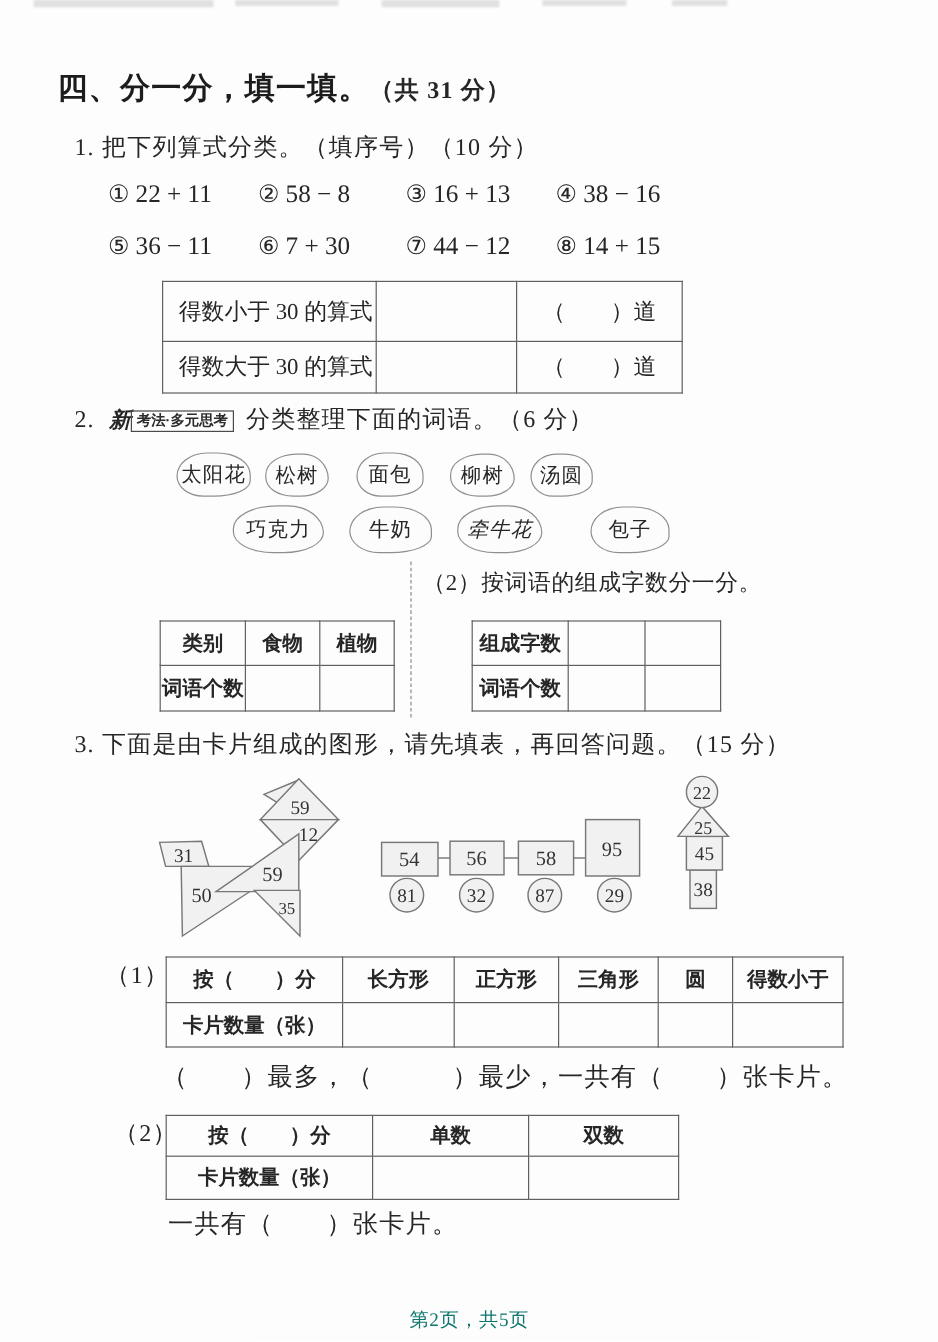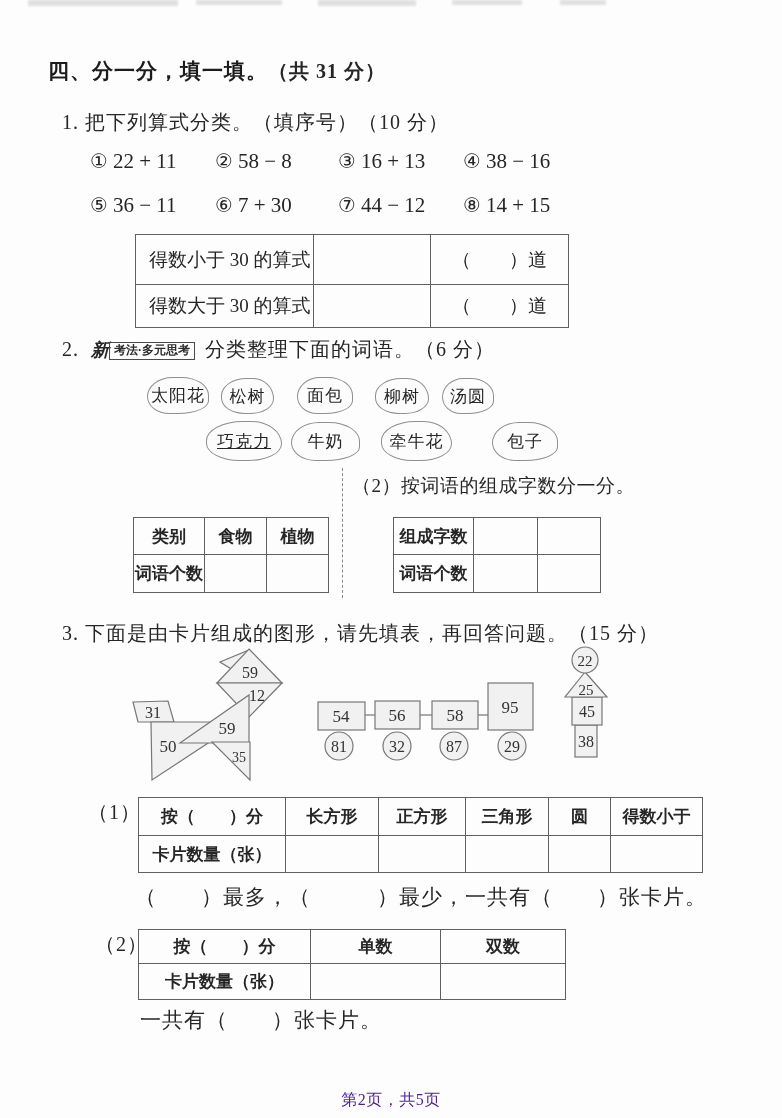--- a/index.html
+++ b/index.html
@@ -3,21 +3,21 @@
 <meta charset="utf-8">
 <style>
   html,body{margin:0;padding:0;}
   .page{
     position:relative; width:782px; height:1118px;
     background:#fdfdfd; overflow:hidden;
     font-family:"Liberation Serif", serif; color:#262626;
   }
   .abs{position:absolute;}
   .artifact{position:absolute; background:#bdbdbd; opacity:.45; filter:blur(1px);}
-  .sec-title{font-family:"Liberation Sans", sans-serif; font-weight:700; font-size:21px; color:#1c1c1c; letter-spacing:1px;}
+  .sec-title{font-family:"Liberation Sans", sans-serif; font-weight:700; font-size:25px; color:#1c1c1c; letter-spacing:1px;}
   .sec-score{font-family:"Liberation Serif", serif; font-weight:700; font-size:20px; letter-spacing:1px;}
   .prompt{font-size:20px; letter-spacing:1px; white-space:nowrap;}
   .expr{font-size:21px; white-space:nowrap;}
   .expr .num{font-family:"DejaVu Sans", sans-serif; font-size:20px; margin-right:5px;}
   table.t{border-collapse:collapse; table-layout:fixed;}
   table.t td{border:1.15px solid #606060; vertical-align:middle; text-align:center; padding:0;}
   .td-left{text-align:left !important; padding-left:13px !important;}
   .f19{font-size:19px;}
   .f17b{font-size:17px; font-weight:700;}
   .badge-new{font-size:18px; font-weight:700; font-style:italic; letter-spacing:0;}
@@ -30,21 +30,21 @@
     position:absolute; border:1.3px solid #8f8f8f; background:#fcfcfc;
     display:flex; align-items:center; justify-content:center;
     font-size:17px; letter-spacing:1px; white-space:nowrap;
     border-radius:48% 52% 58% 42% / 62% 58% 42% 55%;
     box-sizing:border-box;
   }
   .cloud.alt{border-radius:55% 45% 50% 50% / 55% 65% 48% 50%;}
   .dash-div{position:absolute; border-left:1.5px dashed #8a8a8a; width:0;}
   .sublabel{font-size:19px; letter-spacing:.5px; white-space:nowrap;}
   .fillline{font-size:21px; letter-spacing:1px; white-space:nowrap;}
-  .footer{font-size:16px; color:#4c1d95; text-align:center; letter-spacing:.5px;}
+  .footer{font-size:16px; color:#0f766e; text-align:center; letter-spacing:.5px;}
   svg .card{fill:#f1f1f1; stroke:#777; stroke-width:1.2;}
   svg .lbl{fill:#333; font-family:"Liberation Serif", serif;}
   svg .link{stroke:#777; stroke-width:1.2;}
 </style>
 </head>
 <body>
 
 <div class="page">
 
   <div class="artifact" style="left:28px;top:0;width:150px;height:6px;"></div>
@@ -93,23 +93,23 @@
     <span class="badge-new" style="margin-left:8px;">新</span><span class="badge-box" style="vertical-align:2px;">考法·多元思考</span>
     <span class="prompt" style="margin-left:6px;">分类整理下面的词语。（6 分）</span>
   </div>
 
   <div class="cloud" style="left:147px;top:377px;width:62px;height:37px;">太阳花</div>
   <div class="cloud alt" style="left:221px;top:378px;width:53px;height:36px;">松树</div>
   <div class="cloud" style="left:297px;top:377px;width:56px;height:37px;">面包</div>
   <div class="cloud alt" style="left:375px;top:378px;width:54px;height:36px;">柳树</div>
   <div class="cloud" style="left:442px;top:378px;width:52px;height:36px;">汤圆</div>
 
-  <div class="cloud alt" style="left:206px;top:421px;width:76px;height:40px;text-decoration:underline;">巧克力</div>
+  <div class="cloud alt" style="left:194px;top:421px;width:76px;height:40px;">巧克力</div>
   <div class="cloud" style="left:291px;top:422px;width:69px;height:39px;">牛奶</div>
-  <div class="cloud alt" style="left:381px;top:421px;width:71px;height:40px;">牵牛花</div>
+  <div class="cloud alt" style="left:381px;top:421px;width:71px;height:40px;font-style:italic;">牵牛花</div>
   <div class="cloud" style="left:492px;top:422px;width:66px;height:39px;">包子</div>
 
   <div class="dash-div" style="left:342px;top:468px;height:130px;"></div>
   <div class="abs sublabel" style="left:352px;top:473px;">（2）按词语的组成字数分一分。</div>
 
   <table class="t abs f17b" style="left:133px;top:517px;width:195px;">
     <colgroup>
         <col style="width:71px">
         <col style="width:62px">
         <col style="width:62px">
@@ -141,21 +141,21 @@
       <td></td>
     </tr>
     <tr style="height:38px;">
       <td>词语个数</td>
       <td></td>
       <td></td>
     </tr>
   </tbody>
     </table>
 
-  <div class="abs prompt" style="left:62px;top:607px;margin-top:13px;">3. 下面是由卡片组成的图形，请先填表，再回答问题。（15 分）</div>
+  <div class="abs prompt" style="left:62px;top:607px;">3. 下面是由卡片组成的图形，请先填表，再回答问题。（15 分）</div>
 
   <svg class="abs" style="left:100px;top:640px;" width="220" height="150" viewBox="0 0 220 150">
     <polygon class="card" points="120,22 149,10 146,38"></polygon>
     <polygon class="card" points="149,9 182,43 117,43"></polygon>
     <polygon class="card" points="117,43 182,43 149,77"></polygon>
     <polygon class="card" points="33,62 68,61 74,82 38,82"></polygon>
     <polygon class="card" points="51,82 52,140 140,82"></polygon>
     <polygon class="card" points="80,103 149,55 149,103"></polygon>
     <polygon class="card" points="112,102 150,102 150,140"></polygon>
     <text class="lbl" x="150" y="38" font-size="16" text-anchor="middle">59</text>

